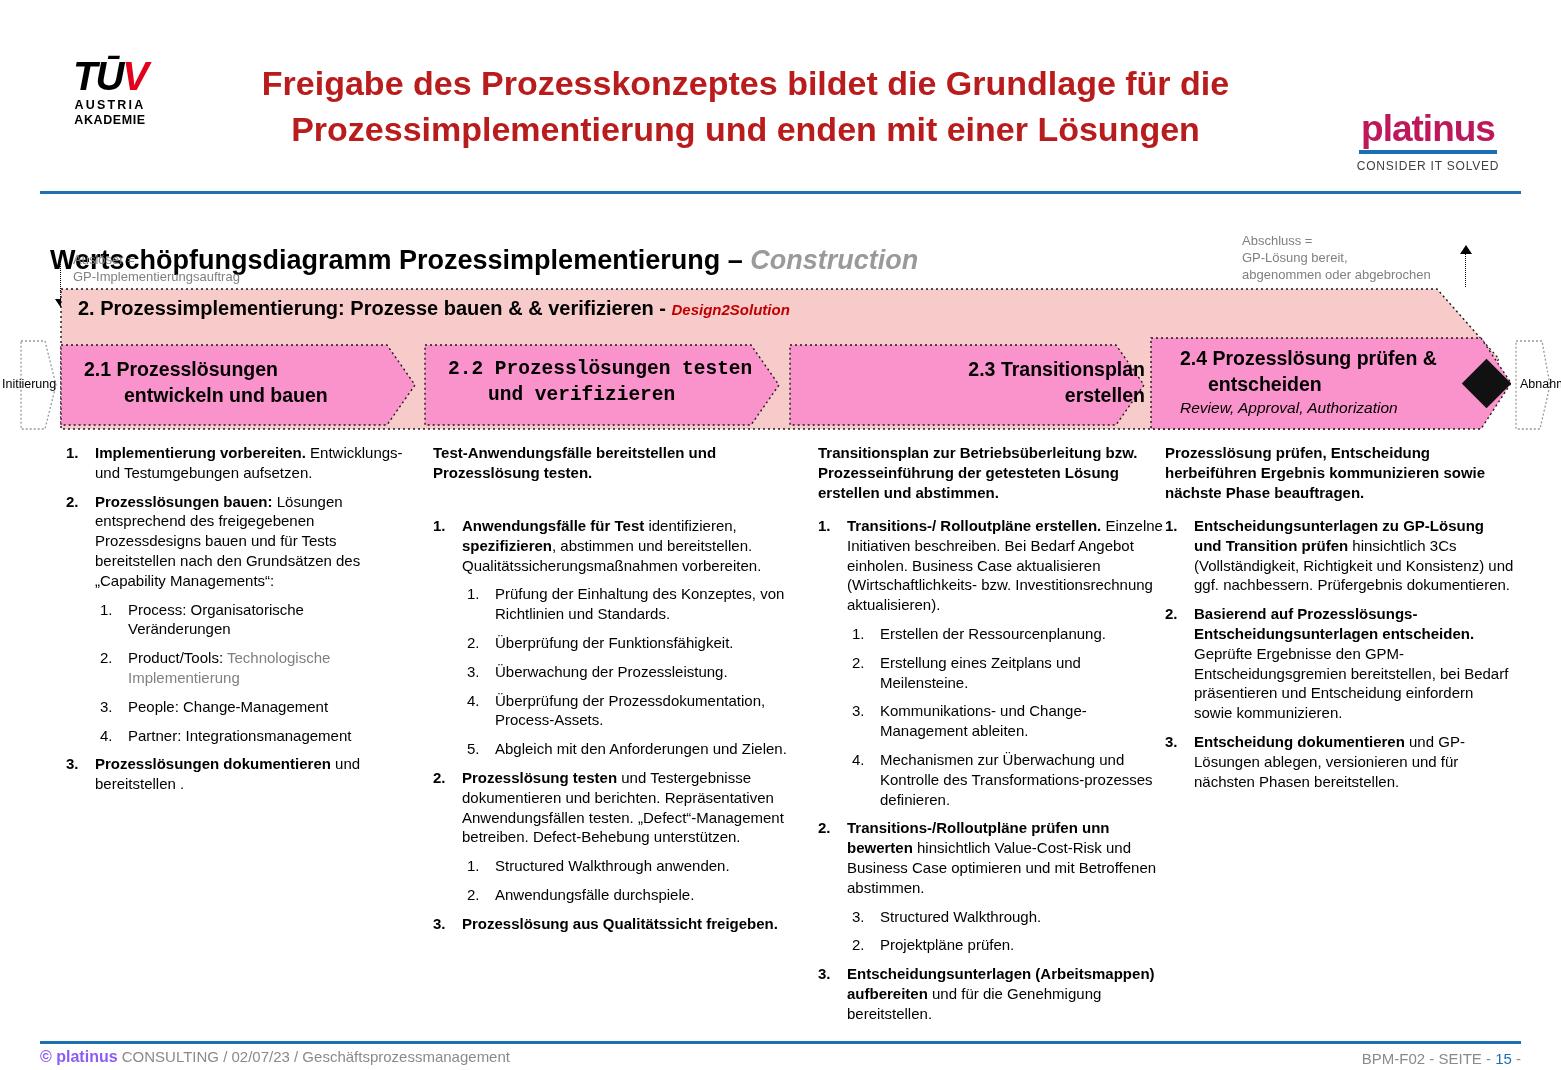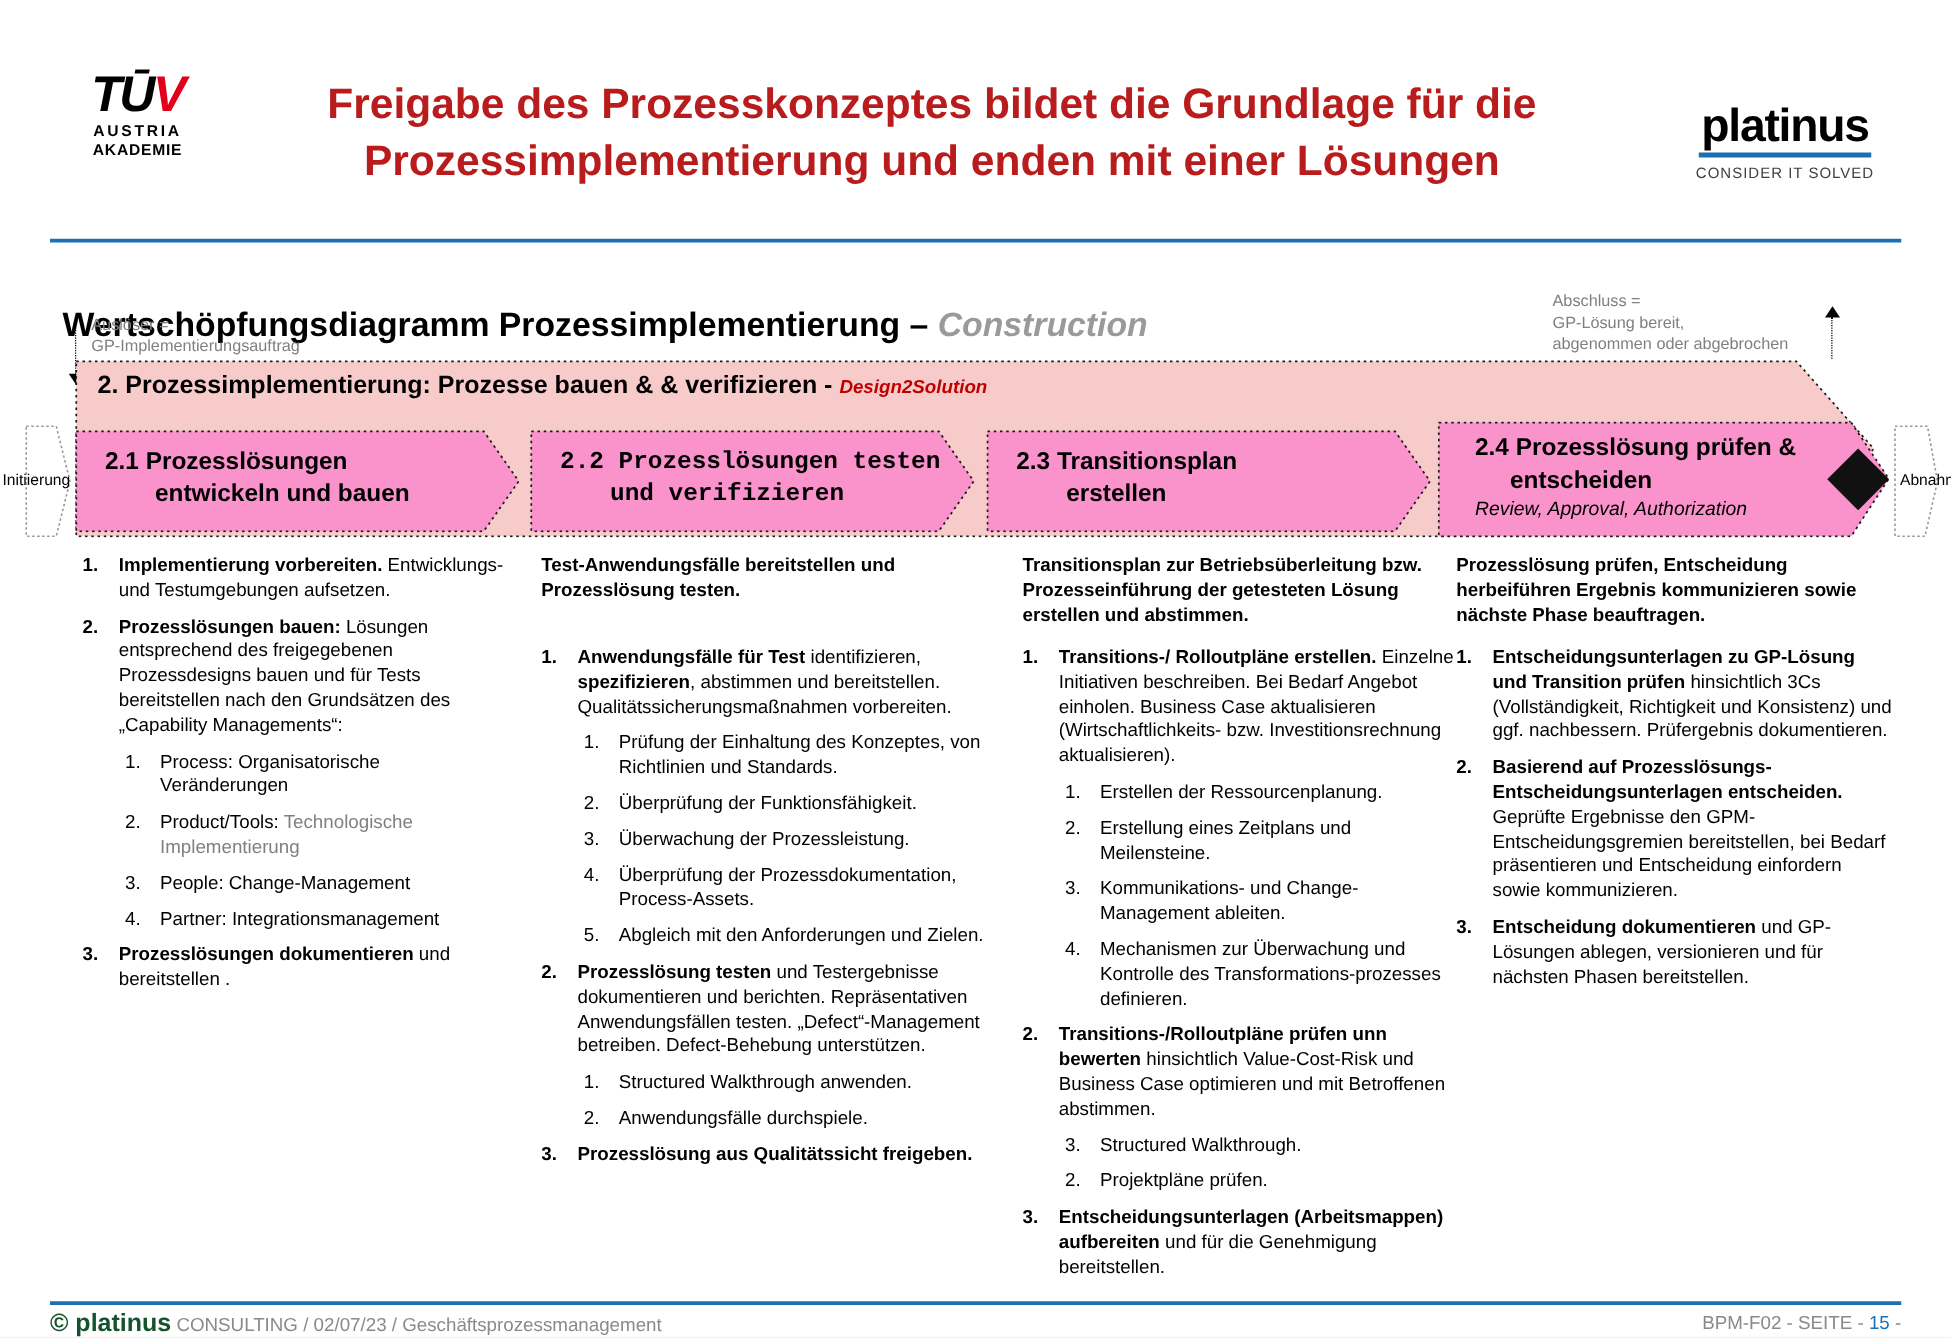--- a/index.html
+++ b/index.html
@@ -11,21 +11,21 @@
   .tuv-main{font-size:40px;font-weight:800;font-style:italic;line-height:1;letter-spacing:-2px;}
   .tuv-main .v{color:#e2001a;}
   .tuv-sub{font-size:12.5px;font-weight:700;letter-spacing:2.2px;line-height:1.2;margin-top:2px;}
   .tuv-sub2{font-size:12.5px;font-weight:700;letter-spacing:0.6px;line-height:1.2;}
 
   .main-title{position:absolute;left:170px;right:240px;top:60px;text-align:center;
               font-size:34px;font-weight:700;line-height:1.36;color:#b91c1c;}
 
   .platinus{position:absolute;right:42px;top:82px;width:182px;text-align:center;}
   .platinus-name{display:inline-block;font-size:37px;font-weight:800;letter-spacing:-1px;
-                 color:#000000;border-bottom:4px solid #1b6fb5;line-height:1.05;padding:0 2px 1px 2px;}
+                 color:#be185d;border-bottom:4px solid #1b6fb5;line-height:1.05;padding:0 2px 1px 2px;margin-top:28px;}
   .platinus-tag{font-size:12px;color:#404040;letter-spacing:0.8px;margin-top:5px;}
 
   .top-rule{position:absolute;left:40px;right:40px;top:191px;height:3px;background:#1f6fb5;}
 
   .section-heading{position:absolute;left:50px;top:201px;font-size:27px;font-weight:700;margin-top:44px;}
   .section-heading .em{color:#9a9a9a;font-style:italic;}
 
   
   .ann{position:absolute;font-size:13px;color:#808080;line-height:1.32;}
   .ann-left{left:73px;top:251px;}
@@ -40,21 +40,21 @@
 
   
   .banner{position:absolute;left:60px;top:288px;width:1440px;height:142px;}
   .banner svg,.phase svg,.marker svg{position:absolute;left:0;top:0;}
   .banner-text{position:absolute;left:18px;top:9px;font-size:20px;font-weight:700;}
   .banner-text .em{color:#c00000;font-style:italic;font-size:15px;margin-top:41px;}
 
   .phase{position:absolute;}
   .phase1{left:60px;top:344px;width:356px;height:82px;}
   .phase2{left:424px;top:344px;width:356px;height:82px;font-family:Liberation Mono, monospace;}
-  .phase3{left:789px;top:344px;width:356px;height:82px;}
+  .phase3{left:789px;top:344px;width:356px;height:82px;text-align:right;}
   .phase4{left:1150px;top:337px;width:362px;height:93px;}
   .phase-text{position:relative;z-index:1;font-size:19.5px;font-weight:700;line-height:1.32;
               padding:13px 0 0 24px;}
   .phase4 .phase-text{padding-top:9px;padding-left:30px;}
   .phase-l2{margin-left:40px;}
   .phase4 .phase-l2{margin-left:28px;}
   .phase-sub{font-size:15.5px;font-weight:400;font-style:italic;margin-top:1px;}
 
   .marker{position:absolute;}
   .marker-start{left:20px;top:340px;width:38px;height:90px;}
@@ -77,21 +77,21 @@
   .item.lvl1>.num{font-weight:700;}
   .item.lvl2{margin-left:34px;}
   .item.lvl2>.num{flex-basis:28px;}
   .item .txt{flex:1;}
   .b{font-weight:700;}
   .gy{color:#808080;}
 
   
   .footer-rule{position:absolute;left:40px;right:40px;top:1041px;height:2.5px;background:#1f6fb5;}
   .footer-left{position:absolute;left:40px;top:1048px;font-size:15px;color:#8a8a8a;}
-  .footer-left .brand{color:#14532d;font-weight:800;font-size:20px;}
+  .footer-left .brand{color:#8b5cf6;font-weight:800;font-size:16px;}
   .footer-right{position:absolute;right:40px;top:1050px;font-size:15px;color:#8a8a8a;}
   .footer-right .bl{color:#1b6fb5;}
 </style>
 </head>
 <body>
 
 <div class="slide">
 
   <div class="tuv">
     <div class="tuv-main"><span>TŪ</span><span class="v">V</span></div>

